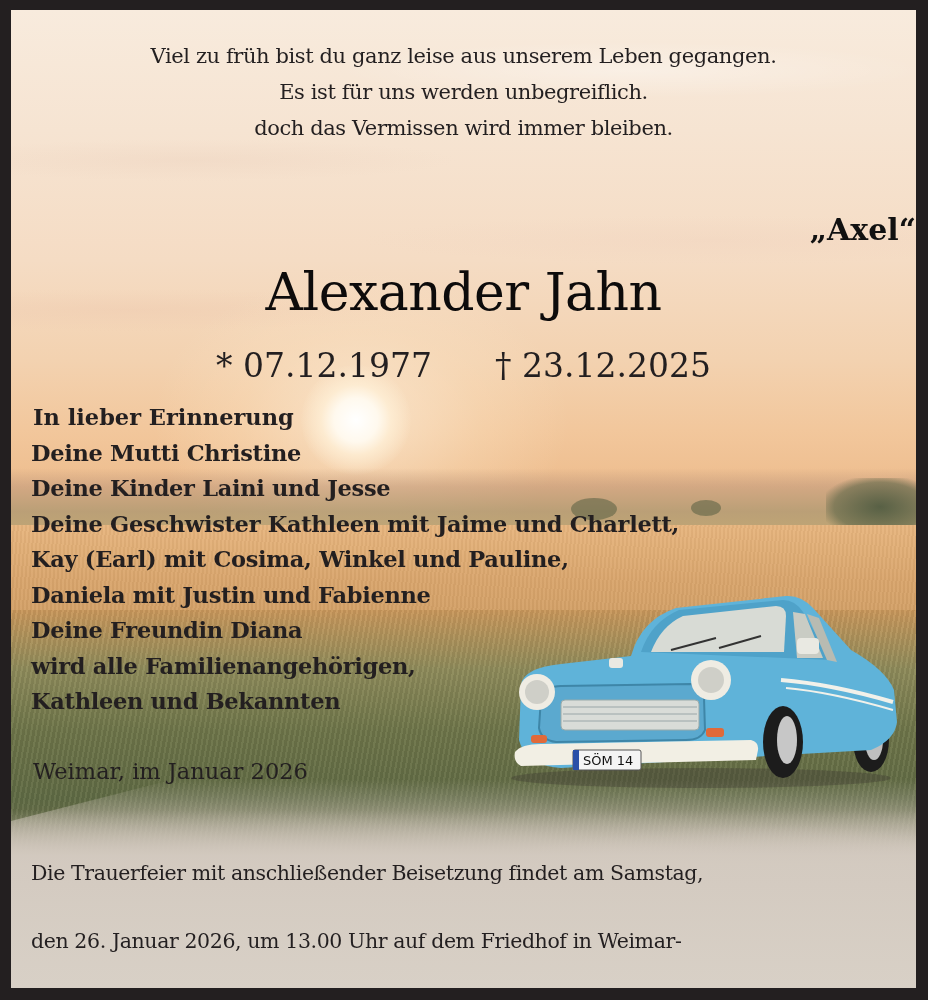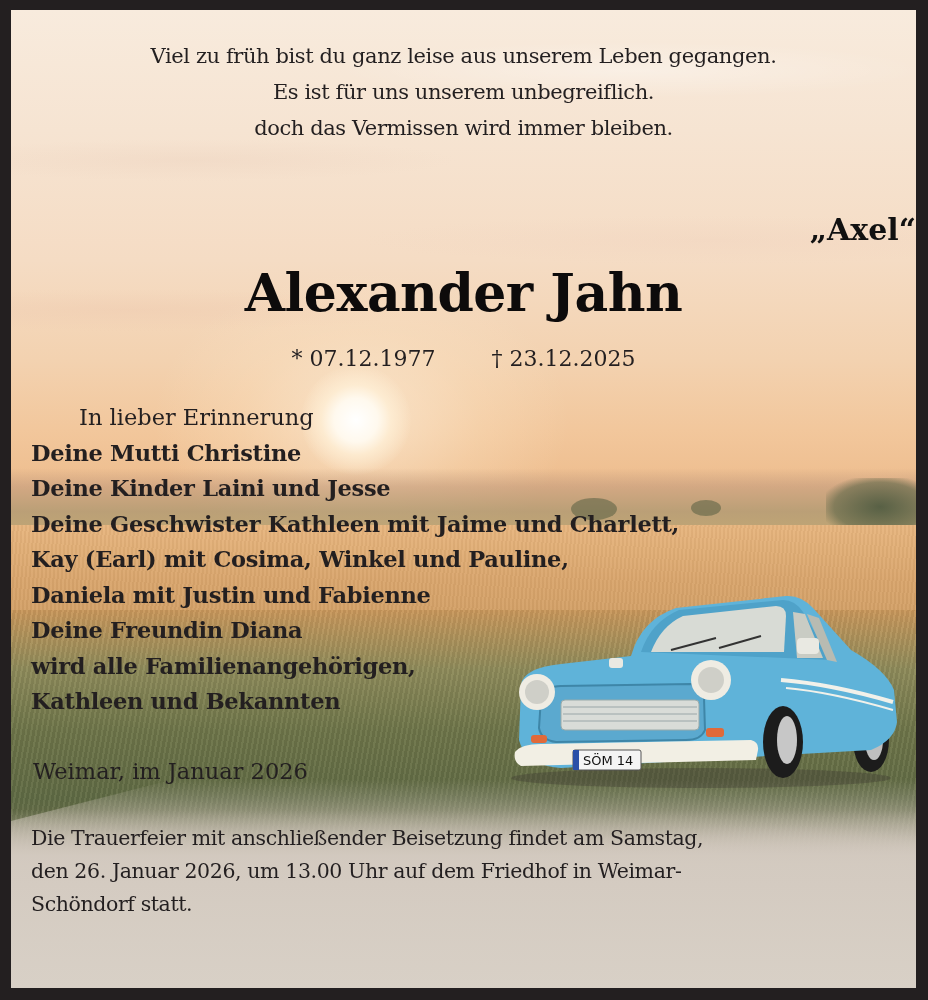--- a/index.html
+++ b/index.html
@@ -108,62 +108,62 @@
     text-align: right;
     font-family: "DejaVu Serif", serif;
     font-weight: bold;
     font-size: 30px;
     color: #111;
   }
   .fullname {
     position: absolute; left: 0; right: 0; top: 252px;
     text-align: center;
     font-family: "DejaVu Serif", serif;
-    font-weight: bold;
+    font-weight: normal;
     font-size: 52px;
     letter-spacing: -0.5px;
     color: #0d0b0b;
   }
   .dates {
     position: absolute; left: 0; right: 0; top: 336px;
     text-align: center;
     font-family: "DejaVu Serif", serif;
-    font-size: 22px;
+    font-size: 33px;
     color: #231f20;
     white-space: nowrap;
   }
   .dates .gap { display: inline-block; width: 42px; }
   .mourners {
     position: absolute; left: 20px; top: 390px;
     font-family: "DejaVu Serif", serif;
     font-size: 22.5px;
     line-height: 35.5px;
     color: #231f20;
     white-space: nowrap;
   }
-  .mourners .intro { font-weight: normal; font-family: "DejaVu Serif", serif; padding-left: 2px; margin-left: 46px; }
+  .mourners .intro { font-weight: bold; font-family: "DejaVu Serif", serif; padding-left: 2px; }
   .mourners .b { font-weight: bold; letter-spacing: -0.3px; }
   .place {
     position: absolute; left: 22px; top: 748px;
     font-family: "DejaVu Serif", serif;
     font-size: 22.5px;
     color: #231f20;
     white-space: nowrap;
     text-align: right;
   }
   .ceremony {
     position: absolute; left: 20px; top: 812px;
     width: 870px;
     font-family: "DejaVu Serif", serif;
     font-size: 20.5px;
     line-height: 33px;
     letter-spacing: -0.4px;
     color: #231f20;
   }
-  .ceremony div { white-space: nowrap; }
+  .ceremony div { white-space: nowrap; margin-top: 35px; }
   .address {
     position: absolute; left: 20px; top: 918px;
     font-family: "DejaVu Serif", serif;
     font-size: 18.5px;
     letter-spacing: -0.55px;
     color: #231f20;
     white-space: nowrap;
   }
 </style>
 </head>
@@ -227,21 +227,21 @@
     <rect x="72" y="160" width="68" height="20" rx="2" fill="#f4f4f4" stroke="#555" stroke-width="1"></rect>
     <rect x="72" y="160" width="6" height="20" fill="#2a50a8"></rect>
     <text x="82" y="175" font-family="DejaVu Sans, sans-serif" font-size="13" fill="#111">SÖM 14</text>
 
     <ellipse cx="282" cy="152" rx="20" ry="36" fill="#1c1c1c"></ellipse>
     <ellipse cx="286" cy="150" rx="10" ry="24" fill="#c7c7c7"></ellipse>
   </svg>
 
   <div class="poem">
     <div>Viel zu früh bist du ganz leise aus unserem Leben gegangen.</div>
-    <div>Es ist für uns unserem unbegreiflich.</div>
+    <div>Es ist für uns werden unbegreiflich.</div>
     <div>doch das Vermissen wird immer bleiben.</div>
   </div>
 
   <div class="nickname">„Axel“</div>
   <div class="fullname">Alexander Jahn</div>
   <div class="dates">
     <span>*</span>
     <span>07.12.1977</span>
     <span class="gap"></span>
     <span>†</span>

